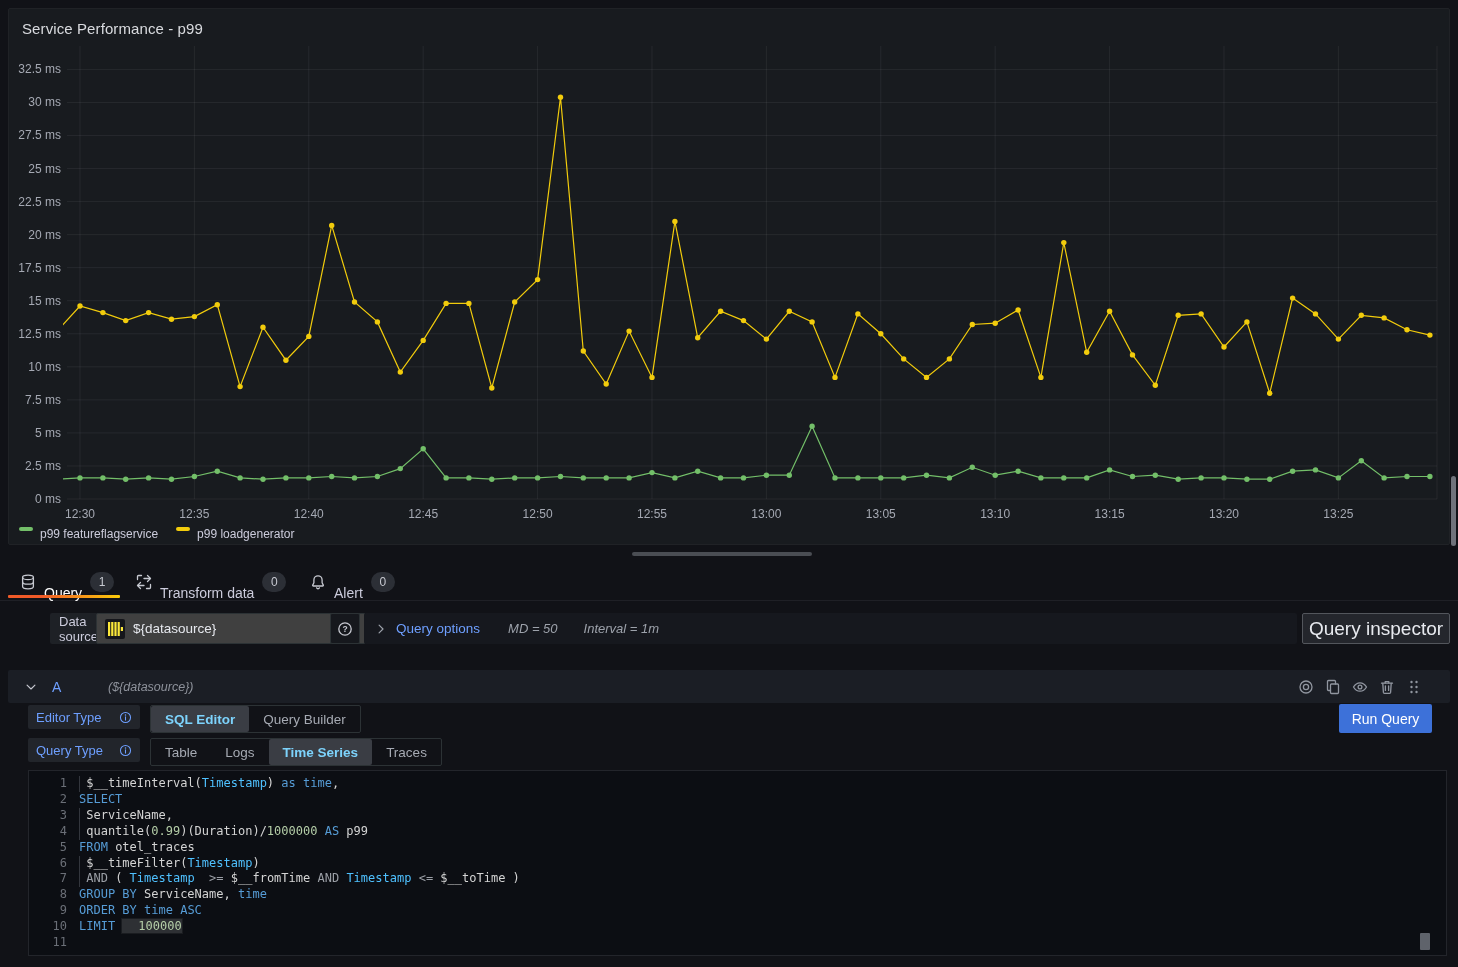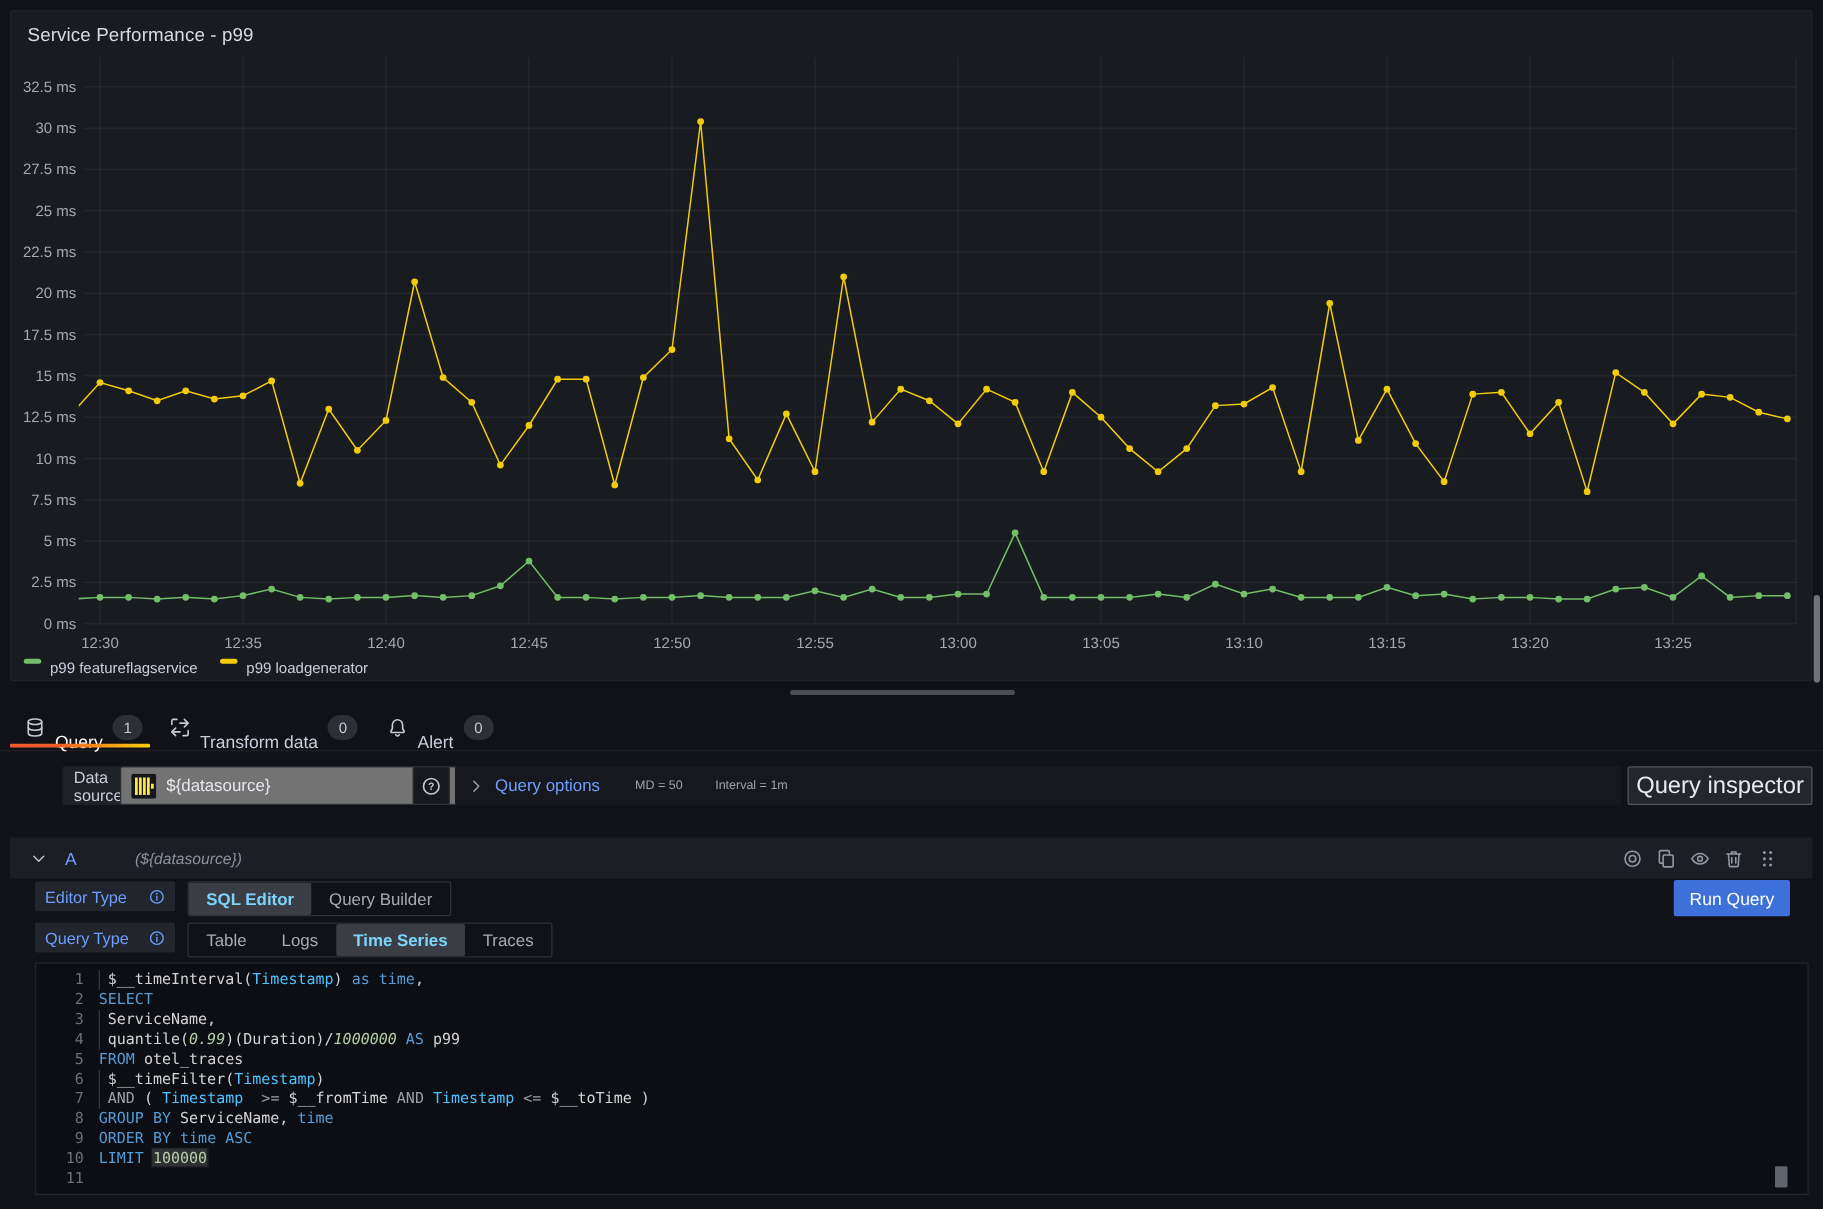--- a/index.html
+++ b/index.html
@@ -27,30 +27,30 @@
   .tab-label { font-size:14px; color:#CCCCDC;margin-top:21px; }
   .tab.active .tab-label { color:#FFFFFF; font-weight:500; }
   .badge { min-width:24px; height:20px; padding:0 7px; border-radius:10px; background:#2C2F36;
            color:#C7C9D1; font-size:12px; display:flex; align-items:center; justify-content:center; }
   #tab-underline { left:8px; top:595px; width:112px; height:3px;
                    background:linear-gradient(90deg,#F05A28 30%,#FBCA0A 99%); border-radius:1px; }
 
   
   .chip { background:#1E2126; border-radius:2px; display:flex; align-items:center; padding:0 9px;margin-left:42px; }
   #ds-label { left:8px; top:613px; width:84px; height:31px; font-size:13px; font-weight:500; color:#CCCCDC; }
-  #ds-picker { left:96px; top:613px; width:270px; height:31px; background:#737373; border:1px solid #2C3235;
+  #ds-picker { left:96px; top:613px; width:270px; height:31px; background:#404040; border:1px solid #2C3235;
                border-radius:2px; display:flex; align-items:center; padding:0 8px; gap:8px; cursor:pointer; }
   #ds-picker .val { font-size:13.5px; color:#E6E8EE; flex:1; }
   #help-button { left:330px; top:613px; width:30px; height:31px; background:#16181D; border:1px solid #2C3235;
                  border-radius:2px; display:flex; align-items:center; justify-content:center; cursor:pointer; color:#C7C9D1; }
   #options-strip { left:364px; top:613px; width:933px; height:31px; background:#16181E; border-radius:2px;
                    display:flex; align-items:center; gap:0; }
   #options-strip .chev { width:14px; height:14px; margin:0 8px 0 10px; color:#9DA2AB; cursor:pointer;}
   #query-options-link { font-size:13.5px; color:#6E9FFF; font-weight:500; cursor:pointer; margin-right:28px;}
-  .opt-stat { font-size:10px; color:#9DA2AB; margin-right:26px; }
+  .opt-stat { font-size:13px; color:#9DA2AB; margin-right:26px;font-style:italic; }
   #query-inspector-button { left:1302px; top:613px; width:148px; height:31px; background:#24262C;
       border:1px solid #53565C; border-radius:2px; color:#E8EAEF; font-size:19px; font-weight:500;
       display:flex; align-items:center; justify-content:center; cursor:pointer; }
 
   
   #query-row-header { left:8px; top:670px; width:1442px; height:33px; background:#1B1E25; border-radius:2px; }
   #query-row-header .chev { left:16px; top:10px; width:14px; height:14px; color:#C7C9D1; cursor:pointer; }
   #ref-id { left:44px; top:9px; font-size:14px; font-weight:500; color:#6E9FFF; }
   #ds-hint { left:100px; top:10px; font-size:12.5px; font-style:italic; color:#8E929B; }
   .qr-icons { position:absolute; right:28px; top:0; height:33px; display:flex; align-items:center; gap:11px; }
@@ -71,24 +71,24 @@
 
   
   #sql-editor { left:28px; top:770px; width:1419px; height:186px; background:#0C0E13; border:1px solid #23252B;
                 font-family:"DejaVu Sans Mono", monospace; font-size:12px; }
   #gutter { position:absolute; left:0; top:5px; width:38px; text-align:right; color:#6B6F77; line-height:15.9px; }
   #code { position:absolute; left:50px; top:5px; line-height:15.9px; }
   .code-line { position:relative; white-space:pre; }
   .code-line.g::before { content:""; position:absolute; left:0; top:0; height:100%; border-left:1px solid #33363D; }
   .tok-kw  { color:#569CD6; }
   .tok-type{ color:#4FC1FF; }
-  .tok-num { color:#B5CEA8;font-style:italic; }
+  .tok-num { color:#B5CEA8; }
   .tok-pl  { color:#D4D4D4; }
   .tok-op  { color:#9B9FA6; }
-  .tok-num-hl { color:#B5CEA8; background:rgba(255,255,255,.14); box-shadow:0 0 0 1px rgba(255,255,255,.06); }
+  .tok-num-hl { color:#B5CEA8; background:rgba(255,255,255,.14); box-shadow:0 0 0 1px rgba(255,255,255,.06);padding-left:16px; }
   #editor-scroll-thumb { right:16px; bottom:5px; width:10px; height:17px; background:#5F636B; border-radius:1px; }
   #page-scroll-thumb { left:1451px; top:476px; width:5px; height:70px; background:#6F737B; border-radius:3px; }
 
   svg .stroke { fill:none; stroke:currentColor; stroke-width:1.3; stroke-linecap:round; stroke-linejoin:round; }
 </style>
 </head>
 <body>
 
 <div id="panel" class="abs">
   <div id="panel-title" class="abs">Service Performance - p99</div>

